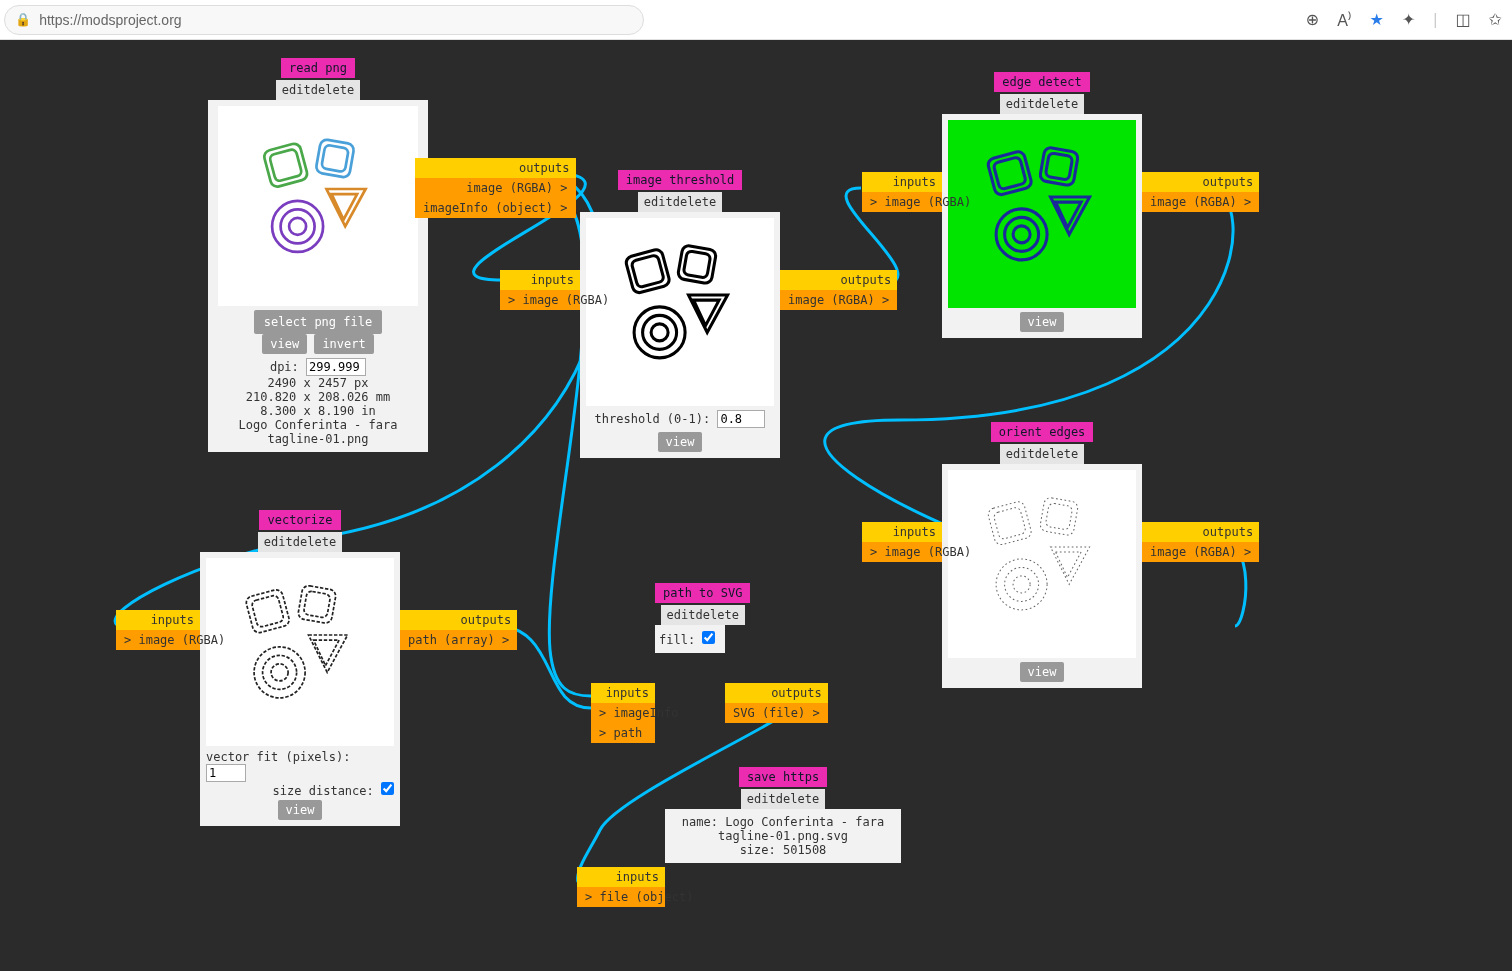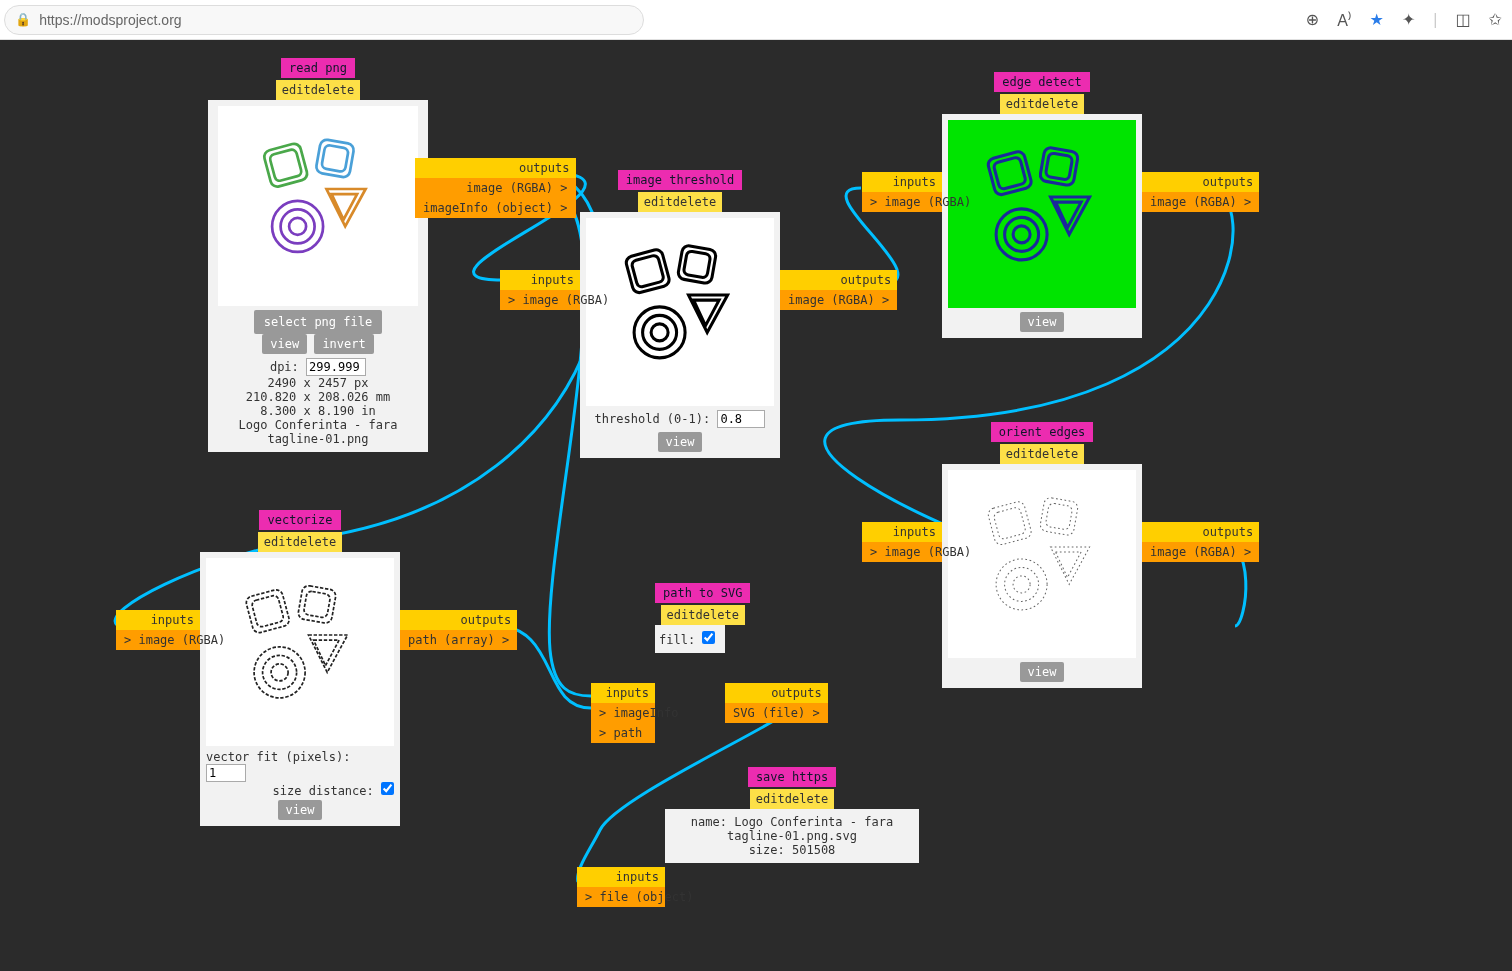--- a/index.html
+++ b/index.html
@@ -45,21 +45,21 @@
 .title {
   background:#ec2cb0;
   color:#0f172a;
   font-family: monospace;
   font-size:12px;
   padding:3px 8px;
   text-align:center;
   margin:0 auto 2px auto;
   display:table;
 }
-.ed-row { background:#fde047; color:#333; font-family:monospace; font-size:12px; padding:3px 6px; display:table; margin:0 auto; }
+.ed-row { background:#e5e5e5; color:#333; font-family:monospace; font-size:12px; padding:3px 6px; display:table; margin:0 auto; }
 .ed-row span { cursor:pointer; }
 .body { background:#f2f2f2; padding:6px; font-family:monospace; font-size:12px; color:#333; }
 .iobox { position:absolute; font-family:monospace; font-size:12px; }
 .iohead { background:#ffcf00; color:#333; padding:3px 6px;margin-top:48px; }
 .iohead.out { text-align:right; }
 .ioline { background:#ff9d00; color:#333; padding:3px 8px; white-space:nowrap; }
 .ioline.out { text-align:right; }
 .btn-gray { background:#999; color:#fff; border:none; padding:3px 8px; font-family:monospace; font-size:12px; border-radius:2px; cursor:pointer; }
 .btn-gray.big { padding:5px 10px; }
 .inputtxt { border:1px solid #aaa; font-family:monospace; font-size:12px; padding:1px 2px; background:#fff;}
@@ -313,21 +313,21 @@
     <div class="ioline out">SVG (file) &gt;</div>
   </div>
 </div>
 
 <div class="node" style="left:665px; top:727px;">
   <div class="title">save https</div>
   <div class="ed-row">
     <span>edit</span>
     <span>delete</span>
   </div>
-  <div class="body" style="width:254px;">
+  <div class="body" style="width:236px;">
     <div class="center">name: Logo Conferinta - fara tagline-01.png.svg</div>
     <div class="center">size: 501508</div>
   </div>
   <div class="iobox" style="left:-88px; top:52px; width:88px;">
     <div class="iohead" style="text-align:right;">inputs</div>
     <div class="ioline">&gt; file (object)</div>
   </div>
 </div>
 
 </div>

